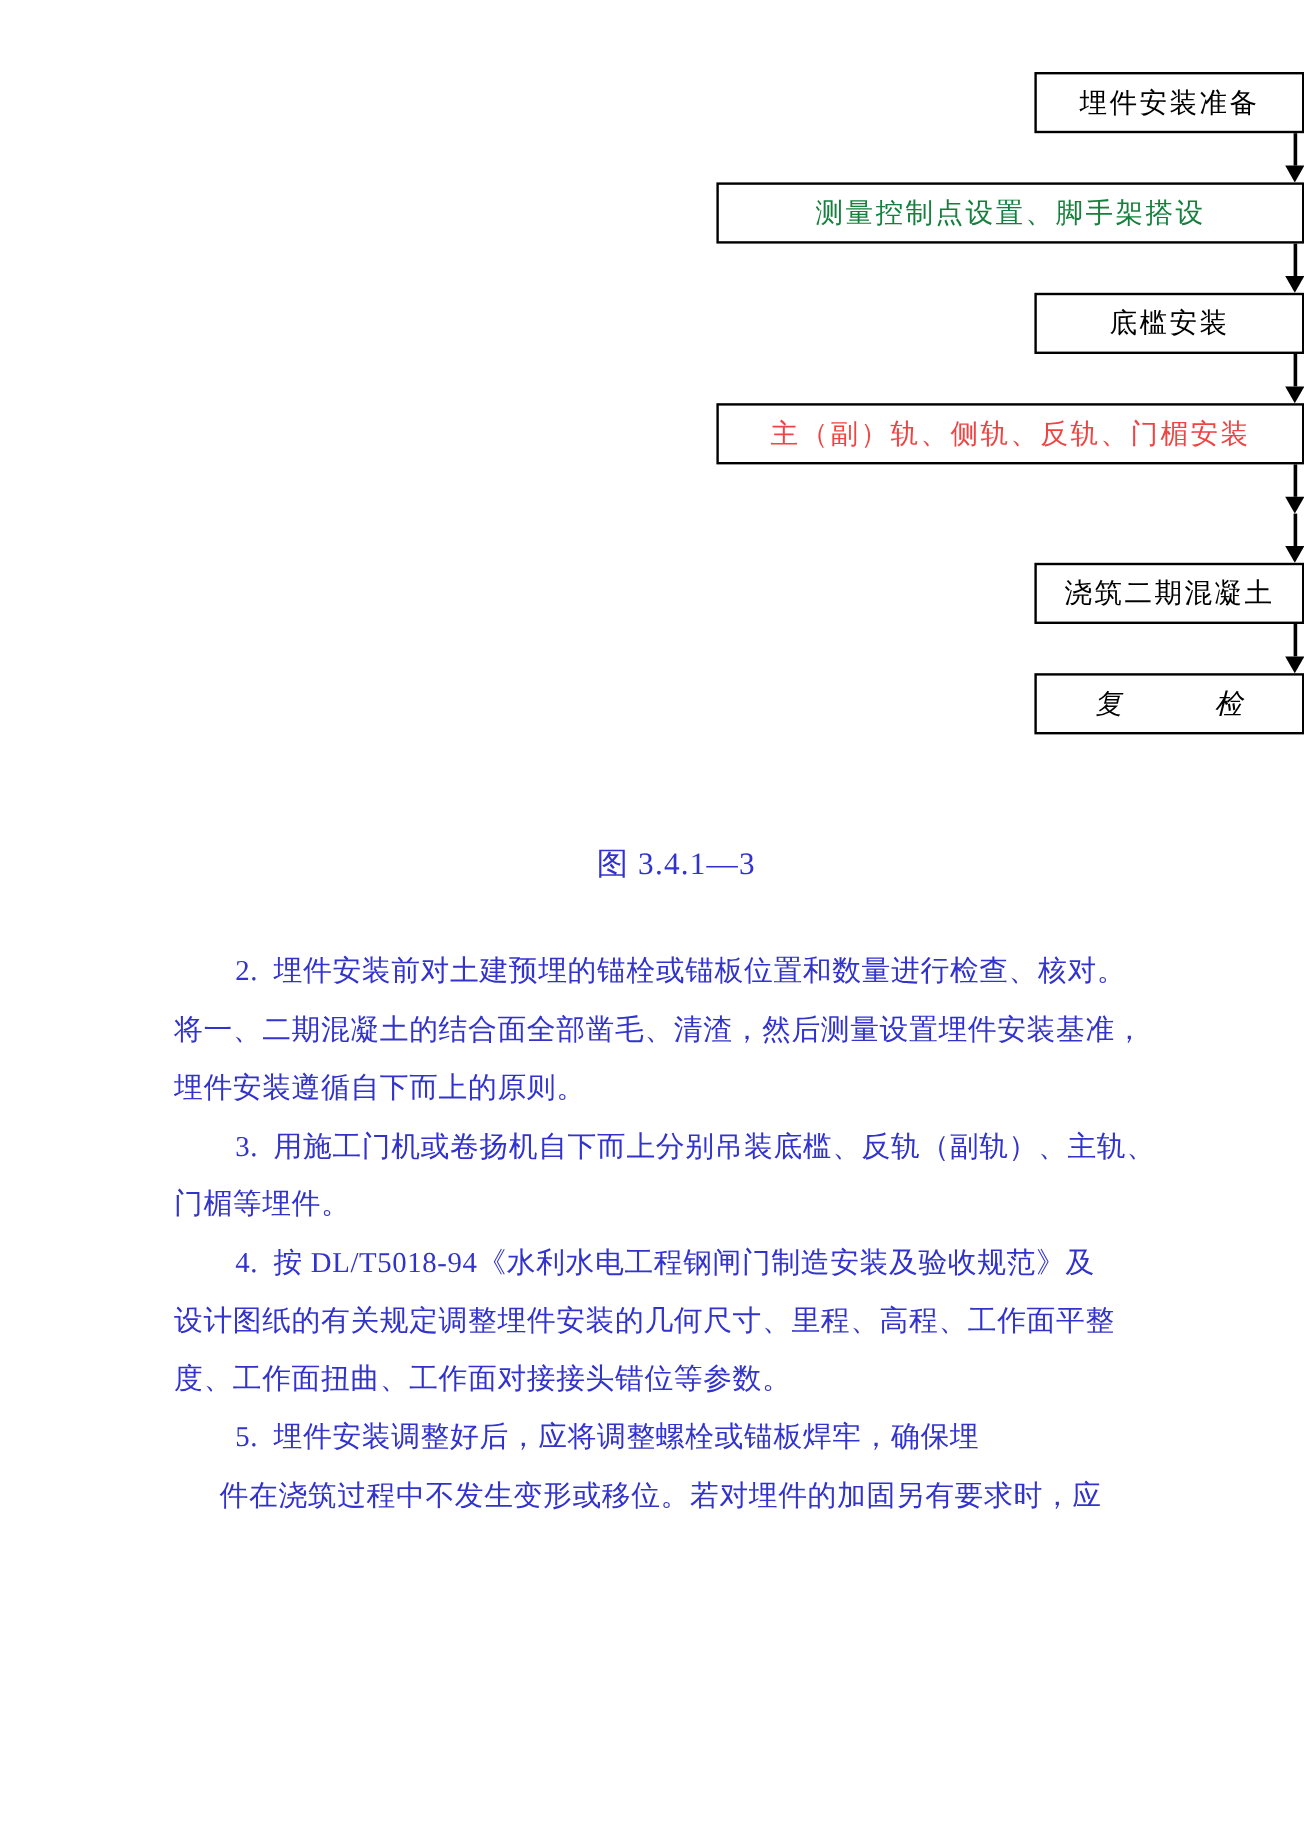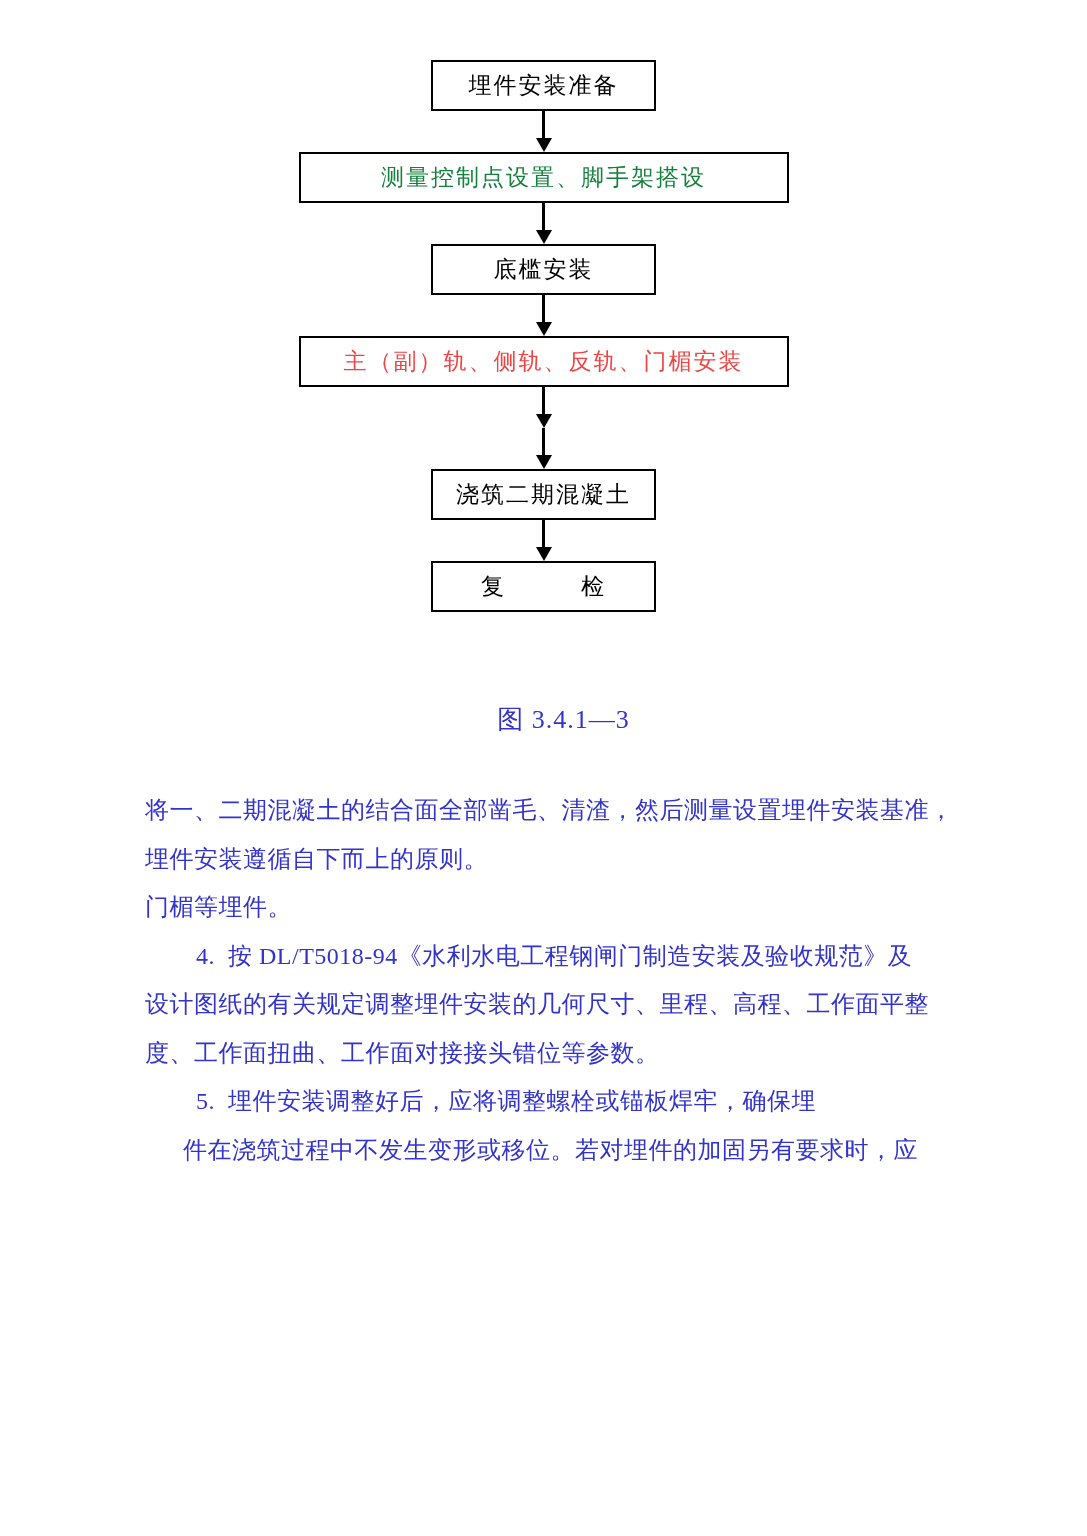--- a/index.html
+++ b/index.html
@@ -13,21 +13,21 @@
   }
 
   
   .flowchart {
     position: absolute;
     top: 60px;
     left: 0;
     width: 100%;
     display: flex;
     flex-direction: column;
-    align-items: center;
+    align-items: flex-end;
   }
   .fc-box {
     box-sizing: border-box;
     border: 2px solid #000000;
     height: 51px;
     display: flex;
     align-items: center;
     justify-content: center;
     font-size: 23px;
     color: #000000;
@@ -106,26 +106,28 @@
       </div>
       <div class="arrow">
         <div class="stem"></div>
         <div class="head"></div>
       </div>
       <div class="fc-box narrow" style="border-color: rgb(0, 0, 0); color: rgb(0, 0, 0);">浇筑二期混凝土</div>
       <div class="arrow">
         <div class="stem"></div>
         <div class="head"></div>
       </div>
-      <div class="fc-box narrow" style="border-color: rgb(0, 0, 0); color: rgb(0, 0, 0);">复　　　检</div>
+      <div class="fc-box narrow" style="border-color: rgb(0, 0, 0); color: rgb(0, 0, 0); font-style: italic;">复　　　检</div>
     </div>
   <div class="caption" style="color: rgb(50, 50, 205); padding-left: 20px;">图 3.4.1—3</div>
   <div class="textblock" style="color: rgb(50, 50, 205);">
+      <div class="t-line ind-num">2.  埋件安装前对土建预埋的锚栓或锚板位置和数量进行检查、核对。</div>
       <div class="t-line">将一、二期混凝土的结合面全部凿毛、清渣，然后测量设置埋件安装基准，</div>
       <div class="t-line">埋件安装遵循自下而上的原则。</div>
+      <div class="t-line ind-num">3.  用施工门机或卷扬机自下而上分别吊装底槛、反轨（副轨）、主轨、</div>
       <div class="t-line">门楣等埋件。</div>
       <div class="t-line ind-num">4.  按 DL/T5018-94《水利水电工程钢闸门制造安装及验收规范》及</div>
       <div class="t-line">设计图纸的有关规定调整埋件安装的几何尺寸、里程、高程、工作面平整</div>
       <div class="t-line">度、工作面扭曲、工作面对接接头错位等参数。</div>
       <div class="t-line ind-num">5.  埋件安装调整好后，应将调整螺栓或锚板焊牢，确保埋</div>
       <div class="t-line ind-hang">件在浇筑过程中不发生变形或移位。若对埋件的加固另有要求时，应</div>
     </div>
 </div>
 
 </body></html>

